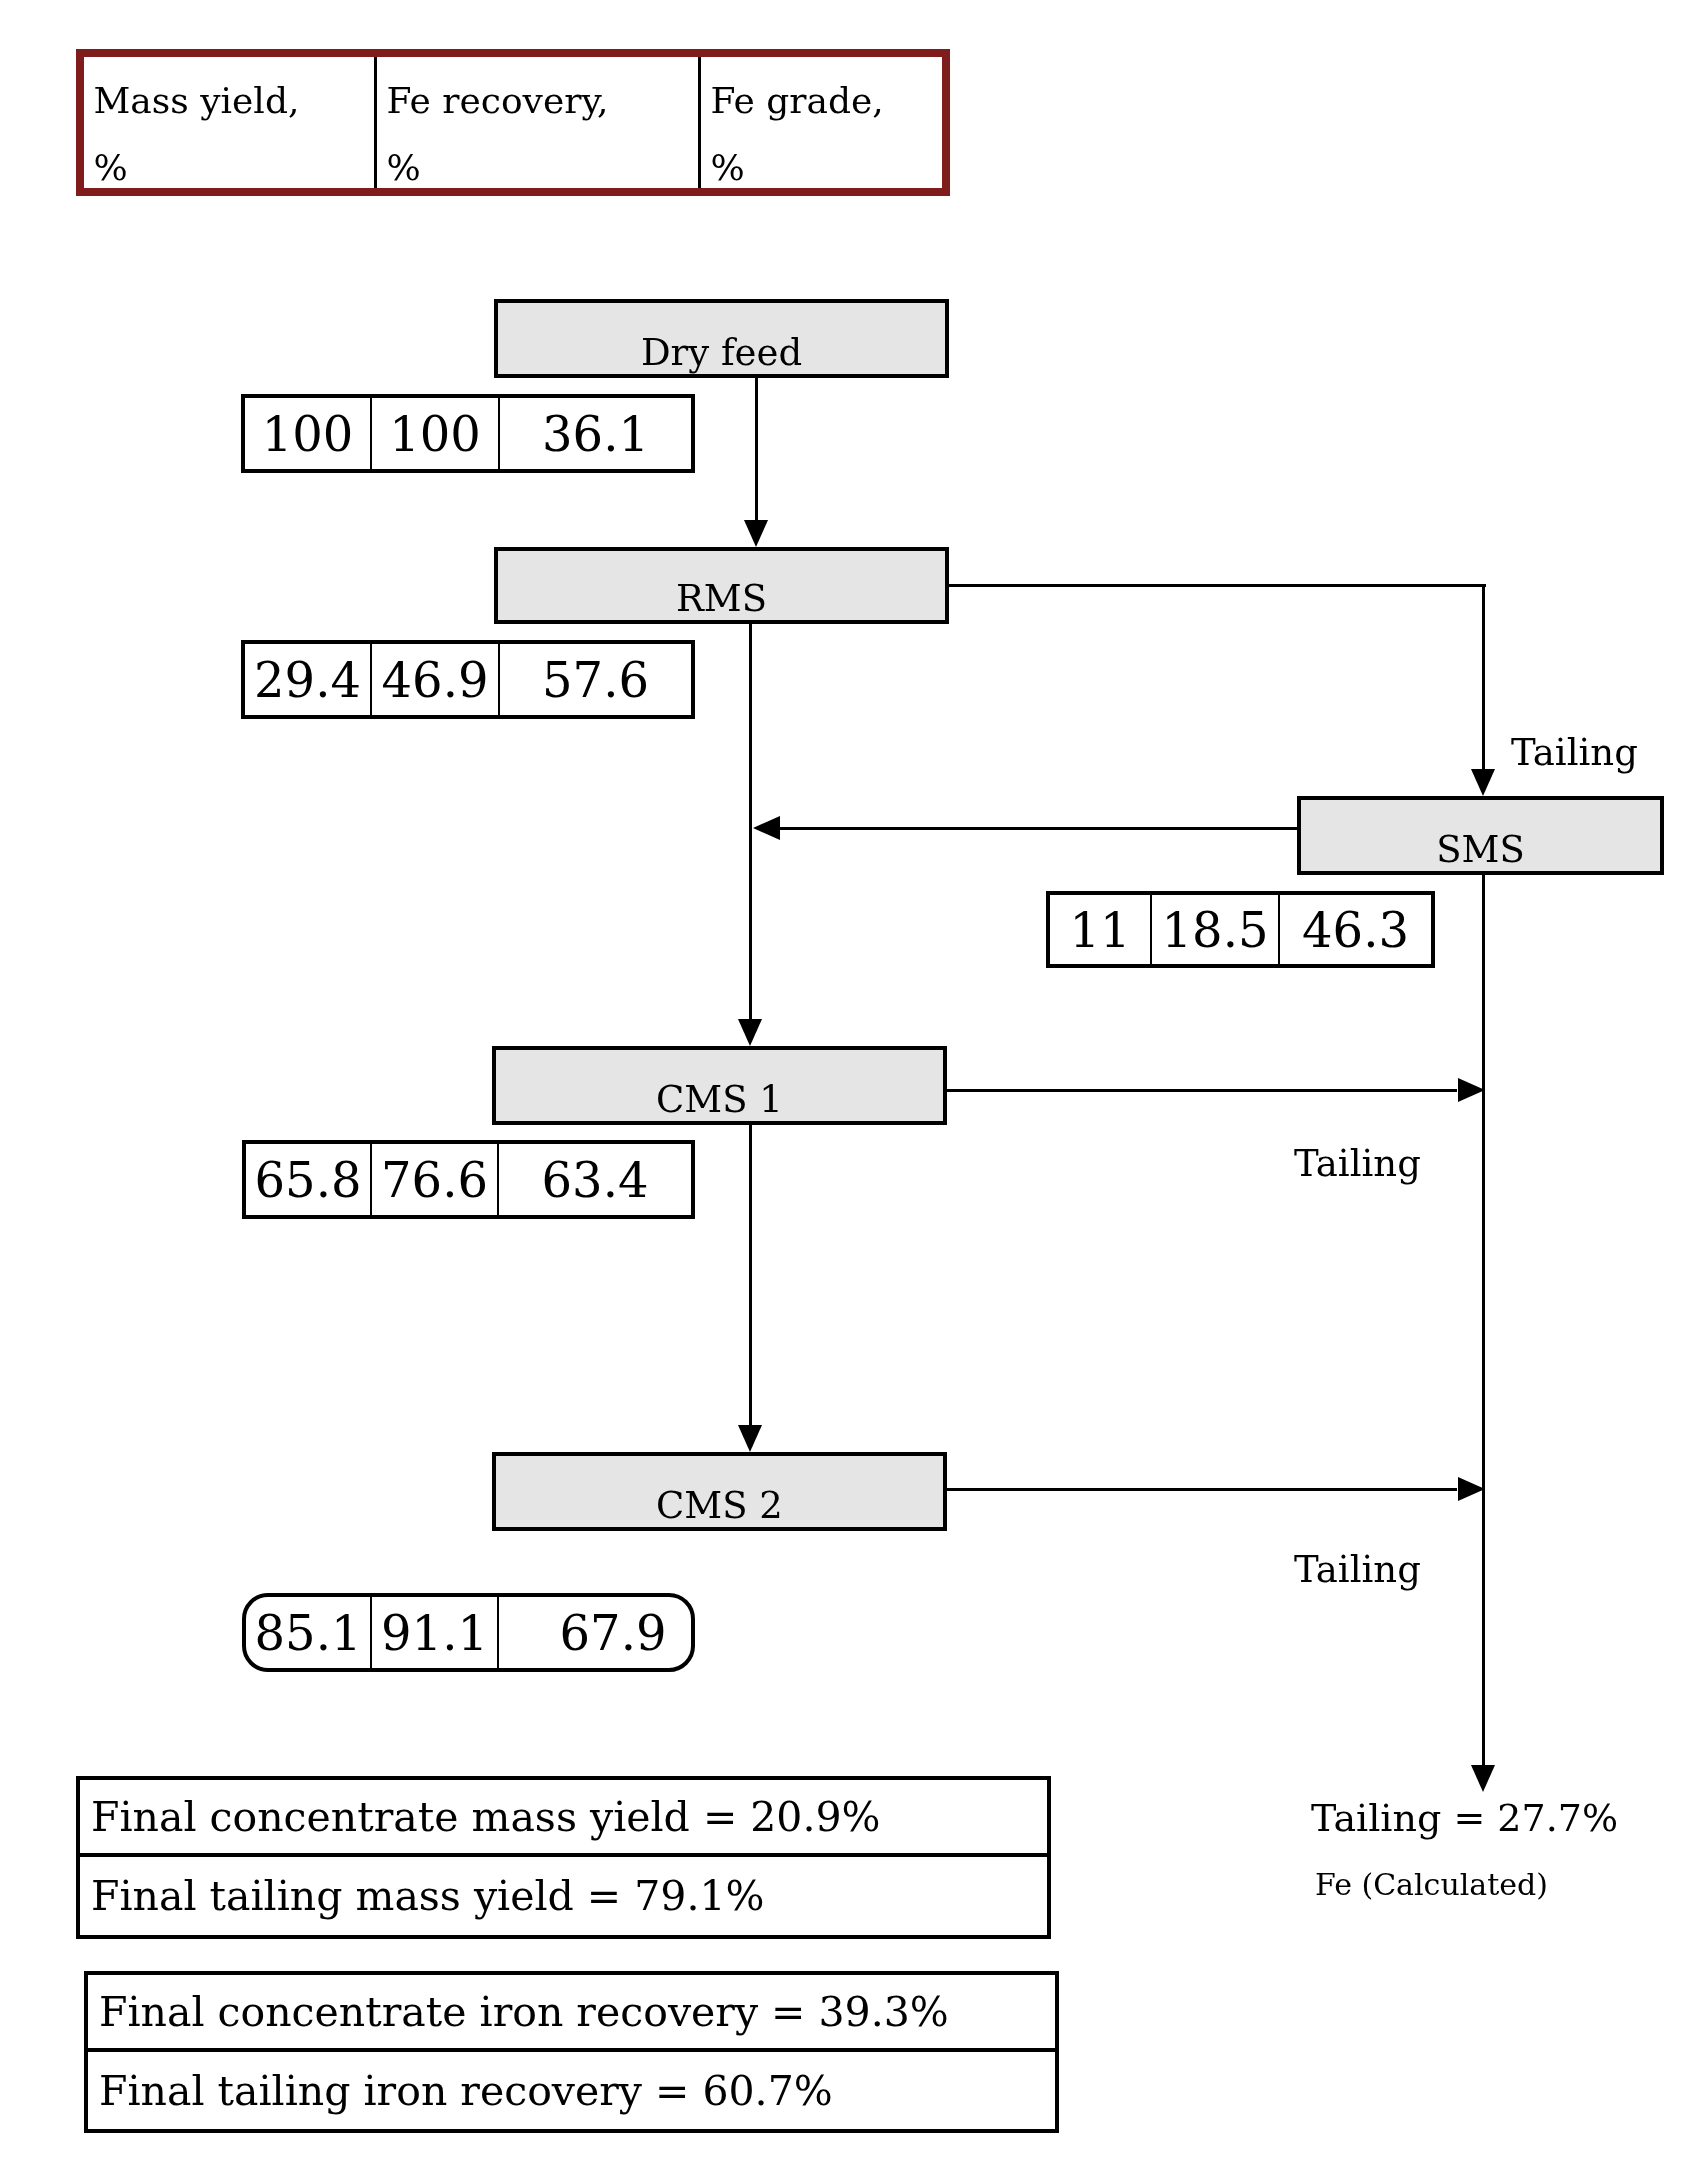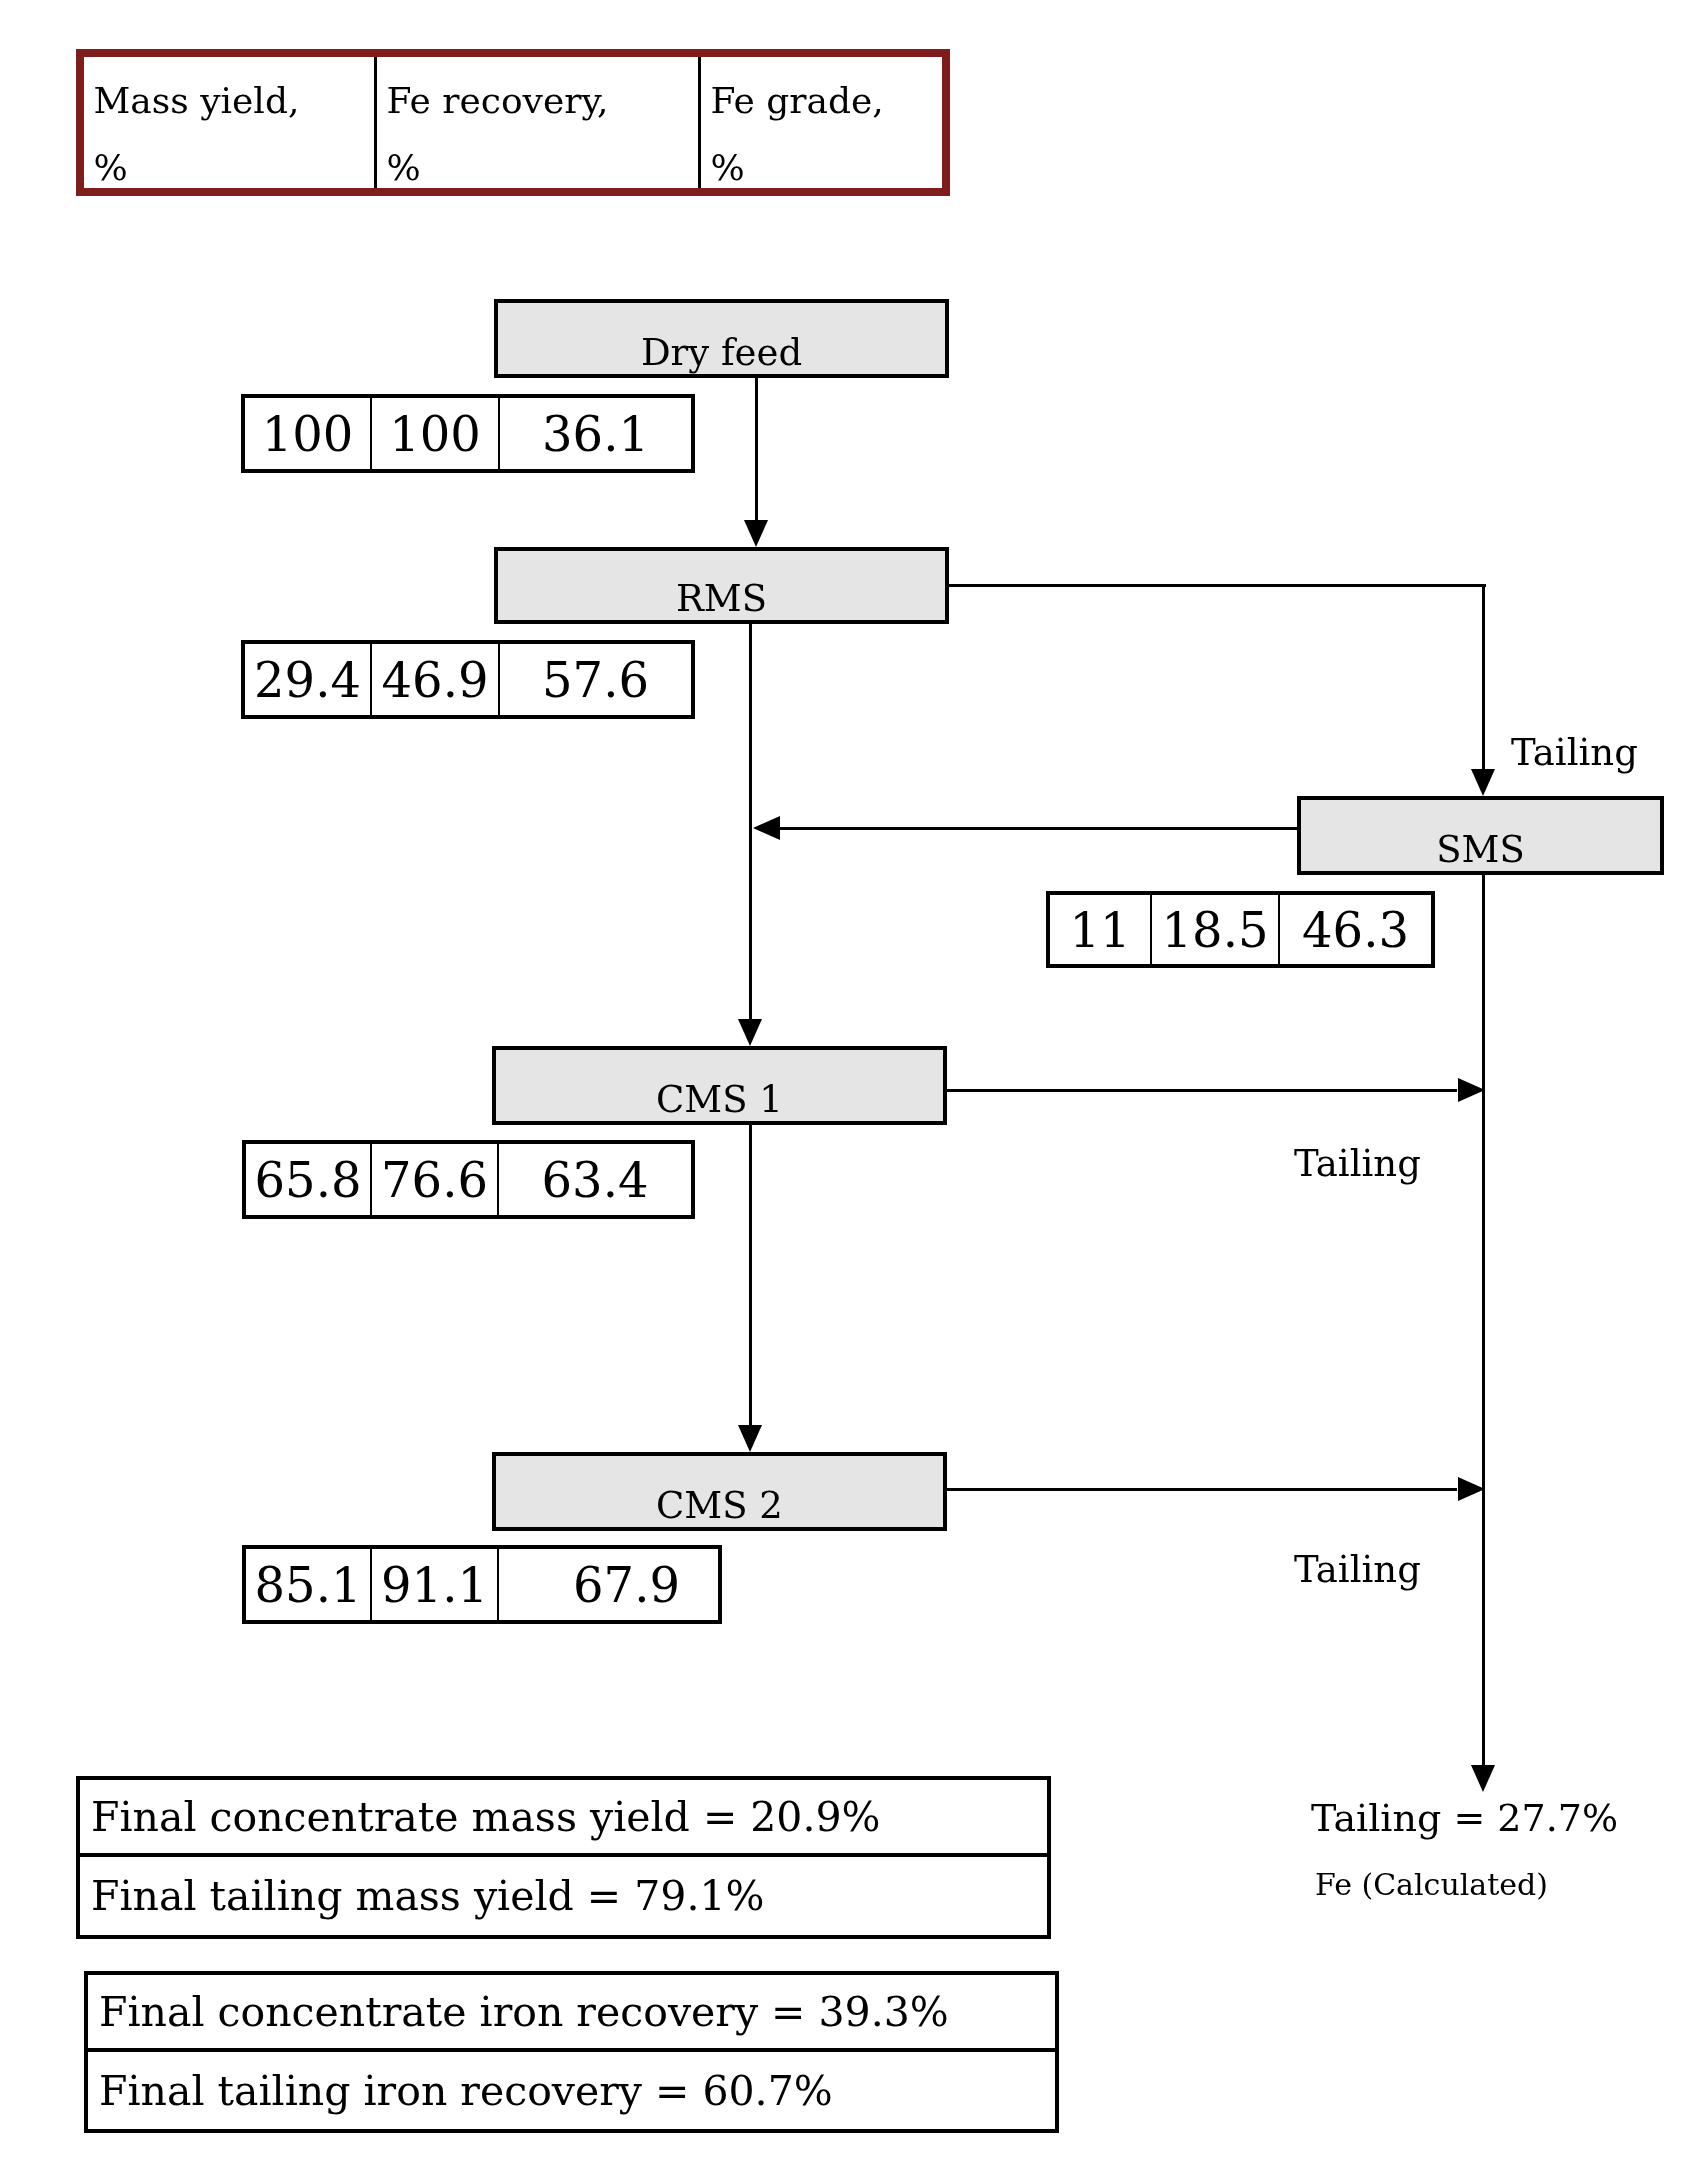--- a/index.html
+++ b/index.html
@@ -162,24 +162,24 @@
   <div class="arr arr-down" style="left:738px; top:1425px;"></div>
 
   <div class="node" style="left:492px; top:1452px; width:455px; height:79px;">
     <span>CMS 2</span>
   </div>
 
   <div class="line" style="left:946px; top:1488px; width:511px; height:3.2px;"></div>
   <div class="arr arr-right" style="left:1458px; top:1477px;"></div>
   <div class="slabel" style="left:1294px; top:1548px;">Tailing</div>
 
-  <div class="vtable" style="left:242px; top:1545px;">
+  <div class="vtable" style="left:242px; top:1593px;border-radius:26px;">
     <div class="vcell" style="width:126px;">85.1</div>
     <div class="vcell" style="width:127px;">91.1</div>
-    <div class="vcell last" style="width:219px;padding-left:36px;">67.9</div>
+    <div class="vcell last" style="width:192px;padding-left:36px;">67.9</div>
   </div>
 
   <div class="line" style="left:1482px; top:875px; width:3.2px; height:890px;"></div>
   <div class="arr arr-down" style="left:1471px; top:1765px;"></div>
 
   <div class="slabel" style="left:1311px; top:1796px; font-size:38px;">Tailing = 27.7%</div>
   <div class="slabel" style="left:1315px; top:1867px; font-size:30px;">Fe (Calculated)</div>
 
   <div class="results" style="left:76px; top:1776px;">
     <div class="rrow" style="height:77px;">

